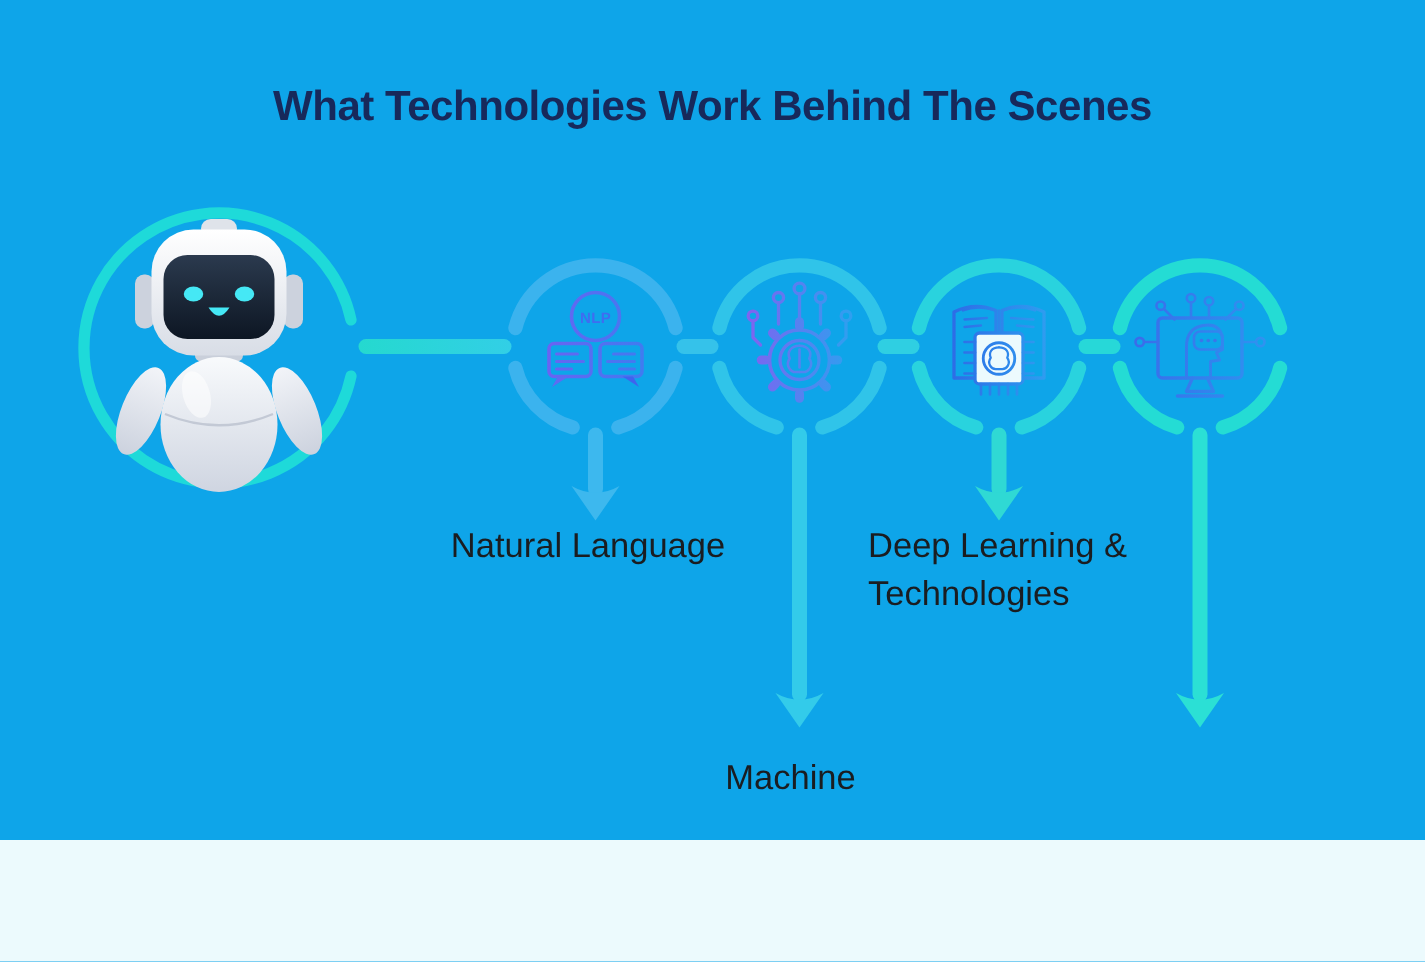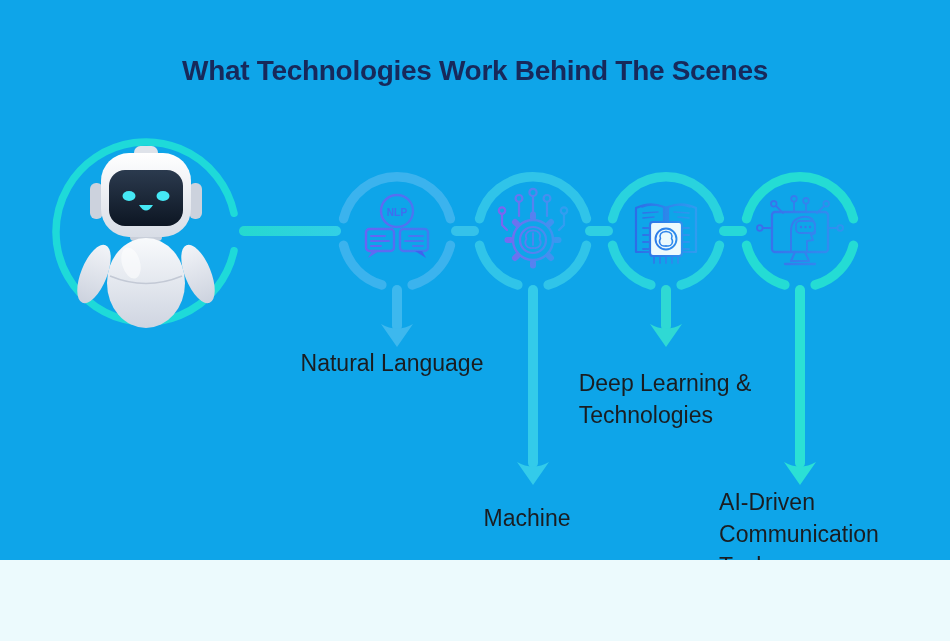--- a/index.html
+++ b/index.html
@@ -219,23 +219,18 @@
       </g>
     </g>
   </svg>
 
   <div class="node-label" style="left:392px;top:347px;">
     <div>Natural Language</div>
   </div>
   <div class="node-label" style="left:527px;top:485px;margin-top:17px;">
     <div>Machine</div>
   </div>
-  <div class="node-label" style="left:665px;top:367px;">
+  <div class="node-label" style="left:665px;top:347px;">
     <div>Deep Learning &amp;</div>
     <div>Technologies</div>
   </div>
-  <div class="node-label" style="left:799px;top:486px;">
-    <div>AI-Driven</div>
-    <div>Communication</div>
-    <div>Tools</div>
-  </div>
 
 </div>
 
 </body></html>

